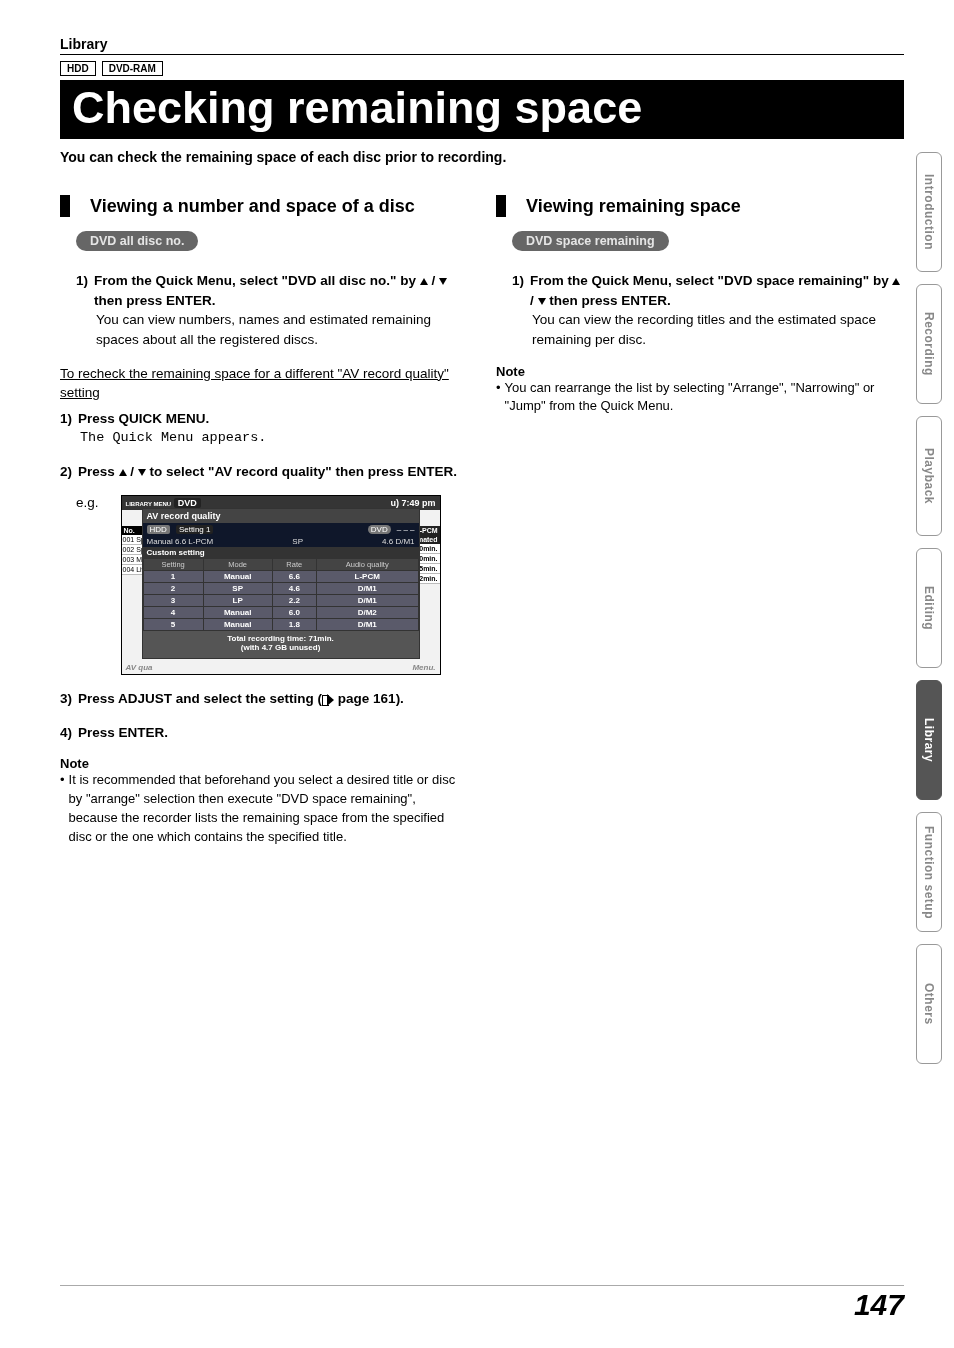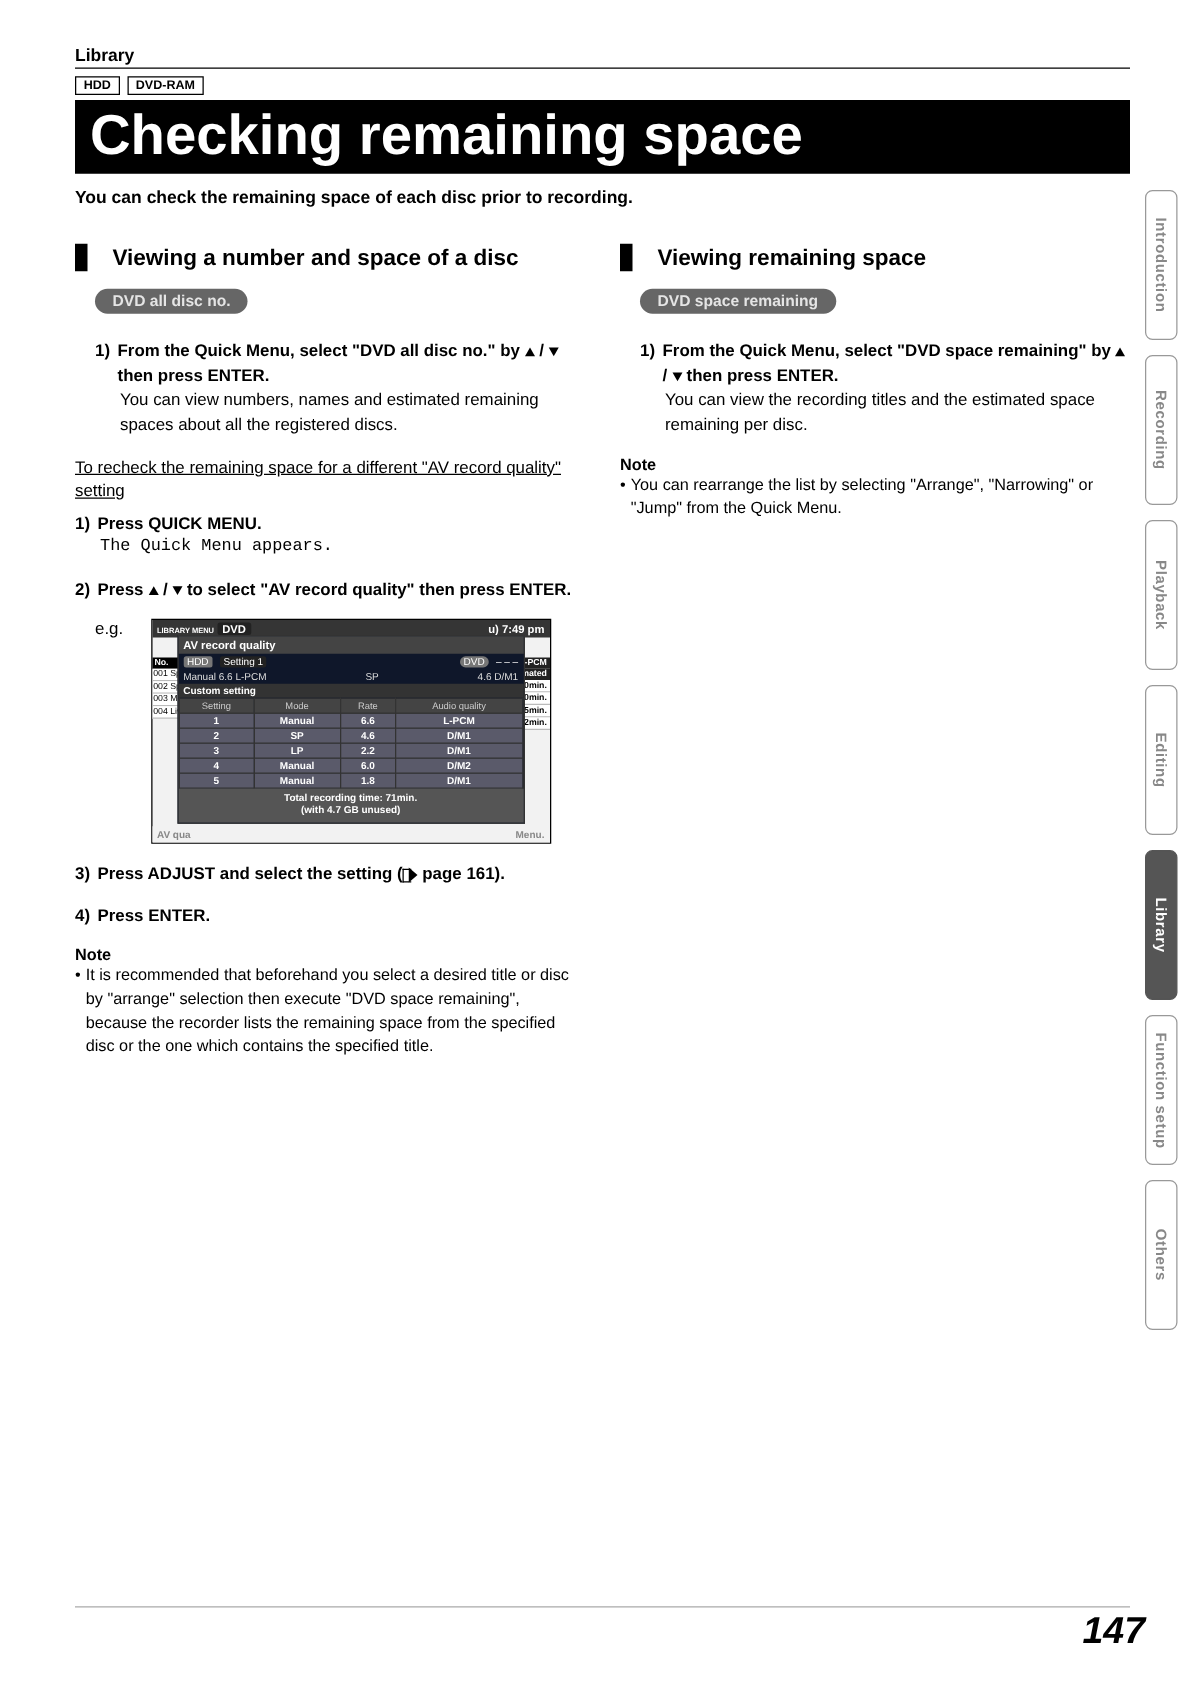--- a/index.html
+++ b/index.html
@@ -49,34 +49,34 @@
   .osd-table { width: 100%; border-collapse: collapse; }
   .osd-table th { background: #444; color: #ccc; font-size: 7.5px; font-weight: normal; padding: 1px 2px; border: 1px solid #333; }
   .osd-table td { background: #5a5a6a; color: #fff; font-size: 8px; font-weight: bold; padding: 1px 2px; text-align: center; border: 1px solid #333; }
   .osd-total { text-align: center; font-size: 8px; padding: 3px 2px 6px 2px; font-weight: bold; color: #fff; background: #555; }
   .osd-left-list { position: absolute; left: 0; top: 16px; width: 24px; }
   .osd-left-list .hdr { background: #000; color: #fff; font-size: 7px; font-weight: bold; padding: 1px 2px; }
   .osd-left-list .row { background: #fff; color: #000; font-size: 7px; padding: 1px 1px; border-bottom: 1px solid #bbb; white-space: nowrap; overflow: hidden; }
   .osd-right-list { position: absolute; right: 0; top: 16px; width: 36px; }
   .osd-right-list .hdr { background: #222; color: #fff; font-size: 7px; font-weight: bold; padding: 1px 2px; text-align: right; }
   .osd-right-list .row { background: #fff; color: #000; font-size: 7px; font-weight: bold; padding: 1px 2px; border-bottom: 1px solid #bbb; text-align: right; }
-  .osd-bottom { display: flex; justify-content: space-between; background: #f2f2f2; color: #888; font-size: 8px; font-weight: bold; padding: 2px 4px; }
+  .osd-bottom { display: flex; justify-content: space-between; background: #f2f2f2; color: #888; font-size: 8px; font-weight: bold; padding: 2px 4px; font-style: italic; }
 
   .note-label { font-size: 13px; font-weight: bold; margin-top: 4px; }
   .note-body { font-size: 13px; line-height: 1.45; display: flex; gap: 4px; }
   .note-body .bullet { flex: 0 0 auto; }
   .note-body .txt { flex: 1 1 auto; }
 
   .side-tabs { position: absolute; right: 12px; top: 152px; width: 26px; display: flex; flex-direction: column; gap: 12px; }
   .side-tab { height: 120px; border: 1px solid #999; border-radius: 6px; display: flex; align-items: center; justify-content: center; background: #fff; }
   .side-tab.active { background: #555; border-color: #555; }
   .side-tab span { writing-mode: vertical-rl; font-size: 12px; font-weight: bold; color: #888; letter-spacing: 0.5px; }
   .side-tab.active span { color: #fff; }
 
-  .page-number { position: absolute; right: 38px; bottom: 26px; font-size: 30px; font-weight: bold; font-style: italic; }
+  .page-number { position: absolute; right: 50px; bottom: 26px; font-size: 30px; font-weight: bold; font-style: italic; }
   .page-number-rule { position: absolute; right: 50px; bottom: 62px; left: 60px; border-top: 1px solid #aaa; }
 
   .tri { display: inline-block; width: 0; height: 0; vertical-align: middle; }
   .tri-up { border-left: 4px solid transparent; border-right: 4px solid transparent; border-bottom: 7px solid #000; }
   .tri-down { border-left: 4px solid transparent; border-right: 4px solid transparent; border-top: 7px solid #000; }
   .page-arrow { display:inline-block; width:12px; height:11px; position:relative; vertical-align:middle; }
   .page-arrow::before { content:""; position:absolute; left:0; top:1px; width:6px; height:9px; border:1.3px solid #000; border-right:none; }
   .page-arrow::after { content:""; position:absolute; left:5px; top:0; width:0; height:0; border-top:6px solid transparent; border-bottom:6px solid transparent; border-left:7px solid #000; }
 </style>
 </head>

